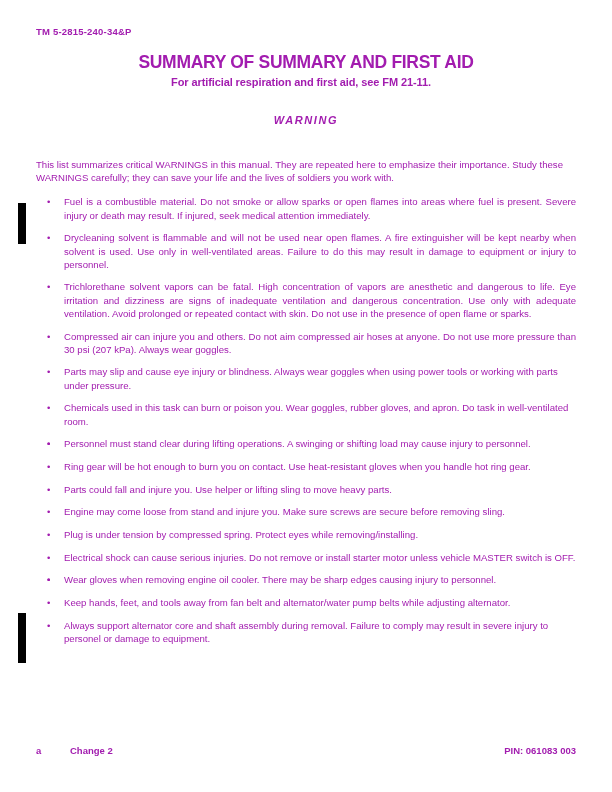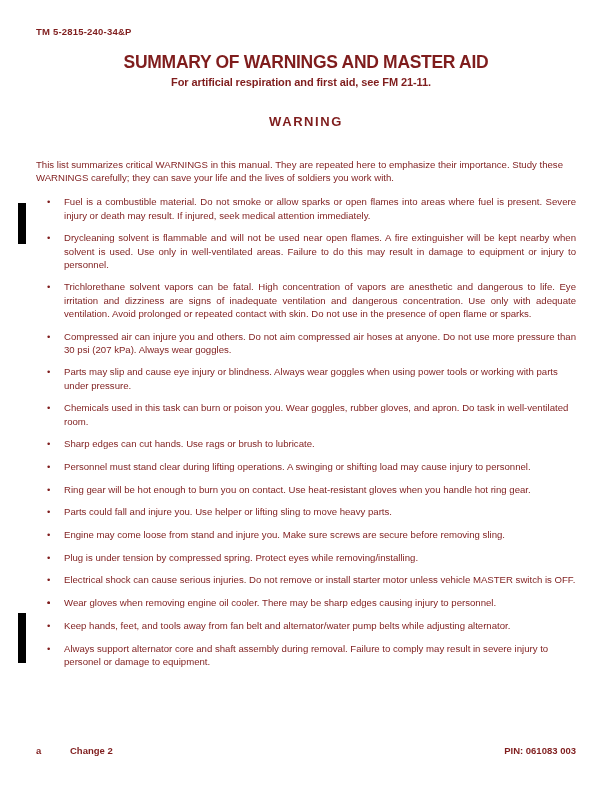--- a/index.html
+++ b/index.html
@@ -5,21 +5,21 @@
   html, body {
     margin: 0;
     padding: 0;
     background: #ffffff;
   }
   .page {
     position: relative;
     width: 612px;
     height: 792px;
     background: #ffffff;
-    color: #7f1d1d;
+    color: #a21caf;
     font-family: "Liberation Sans", sans-serif;
     overflow: hidden;
     box-sizing: border-box;
   }
 
   
   .tm-number {
     position: absolute;
     left: 36px;
     top: 26px;
@@ -46,23 +46,24 @@
     font-size: 11px;
     font-weight: bold;
     letter-spacing: -0.1px;
   }
   .warning-heading {
     position: absolute;
     left: 36px;
     right: 36px;
     top: 114px;
     text-align: center;
-    font-size: 13px;
+    font-size: 11px;
     font-weight: bold;
     letter-spacing: 1.6px;
+    font-style: italic;
   }
 
   
   .body-block {
     position: absolute;
     left: 36px;
     top: 158px;
     width: 540px;
   }
   .intro {
@@ -124,36 +125,36 @@
     display: inline-block;
   }
 </style>
 </head>
 <body>
 
 <div class="page">
 
   <div class="tm-number">TM  5-2815-240-34&amp;P</div>
 
-  <div class="doc-title">SUMMARY OF WARNINGS AND MASTER AID</div>
+  <div class="doc-title">SUMMARY OF SUMMARY AND FIRST AID</div>
 
   <div class="doc-subtitle">For artificial respiration and first aid, see FM 21-11.</div>
 
   <div class="warning-heading">WARNING</div>
 
   <div class="body-block">
     <p class="intro">This list summarizes critical WARNINGS in this manual.   They are repeated here to emphasize their importance.  Study these WARNINGS carefully; they can save your life and the lives of soldiers you work with.</p>
     <ul class="bullet-list">
         <li class="bullet-item justify"><span class="dot">•</span><span>Fuel is a combustible material.  Do not smoke or allow sparks or open flames into areas where fuel is present.  Severe injury or death may result.  If injured, seek medical attention immediately.</span></li>
         <li class="bullet-item justify"><span class="dot">•</span><span>Drycleaning solvent is flammable and will not be used near open flames.  A fire extinguisher will be kept nearby when solvent is used.  Use only in well-ventilated areas.  Failure to do this may result in damage to equipment or injury to personnel.</span></li>
         <li class="bullet-item justify"><span class="dot">•</span><span>Trichlorethane solvent vapors can be fatal.  High concentration of vapors are anesthetic and dangerous to life.  Eye irritation and dizziness are signs of inadequate ventilation and dangerous concentration.  Use only with adequate ventilation.  Avoid prolonged or repeated contact with skin.  Do not use in the presence of open flame or sparks.</span></li>
         <li class="bullet-item justify"><span class="dot">•</span><span>Compressed air can injure you and others.  Do not aim compressed air hoses at anyone.  Do not use more pressure than 30 psi (207 kPa).  Always wear goggles.</span></li>
         <li class="bullet-item"><span class="dot">•</span><span>Parts may slip and cause eye injury or blindness.  Always wear goggles when using power tools or working with parts under pressure.</span></li>
         <li class="bullet-item"><span class="dot">•</span><span>Chemicals used in this task can burn or poison you.  Wear goggles, rubber gloves, and apron.  Do task in well-ventilated room.</span></li>
-        <li class="bullet-item"><span class="dot">•</span><span>Sharp edges can cut hands.  Use rags or brush to lubricate.</span></li>
+        <li class="bullet-item"><span class="dot">•</span></li>
         <li class="bullet-item"><span class="dot">•</span><span>Personnel must stand clear during lifting operations.  A swinging or shifting load may cause injury to personnel.</span></li>
         <li class="bullet-item"><span class="dot">•</span><span>Ring gear will be hot enough to burn you on contact.  Use heat-resistant gloves when you handle hot ring gear.</span></li>
         <li class="bullet-item"><span class="dot">•</span><span>Parts could fall and injure you.  Use helper or lifting sling to move heavy parts.</span></li>
         <li class="bullet-item"><span class="dot">•</span><span>Engine may come loose from stand and injure you.  Make sure screws are secure before removing sling.</span></li>
         <li class="bullet-item"><span class="dot">•</span><span>Plug is under tension by compressed spring.  Protect eyes while removing/installing.</span></li>
         <li class="bullet-item"><span class="dot">•</span><span>Electrical shock can cause serious injuries.  Do not remove or install starter motor unless vehicle MASTER switch is OFF.</span></li>
         <li class="bullet-item"><span class="dot">•</span></li>
         <li class="bullet-item"><span class="dot">•</span><span>Wear gloves when removing engine oil cooler.  There may be sharp edges causing injury to personnel.</span></li>
         <li class="bullet-item"><span class="dot">•</span><span>Keep hands, feet, and tools away from fan belt and alternator/water pump belts while adjusting alternator.</span></li>
         <li class="bullet-item"><span class="dot">•</span><span>Always support alternator core and shaft assembly during removal.  Failure to comply may result in severe injury to personel or damage to equipment.</span></li>

